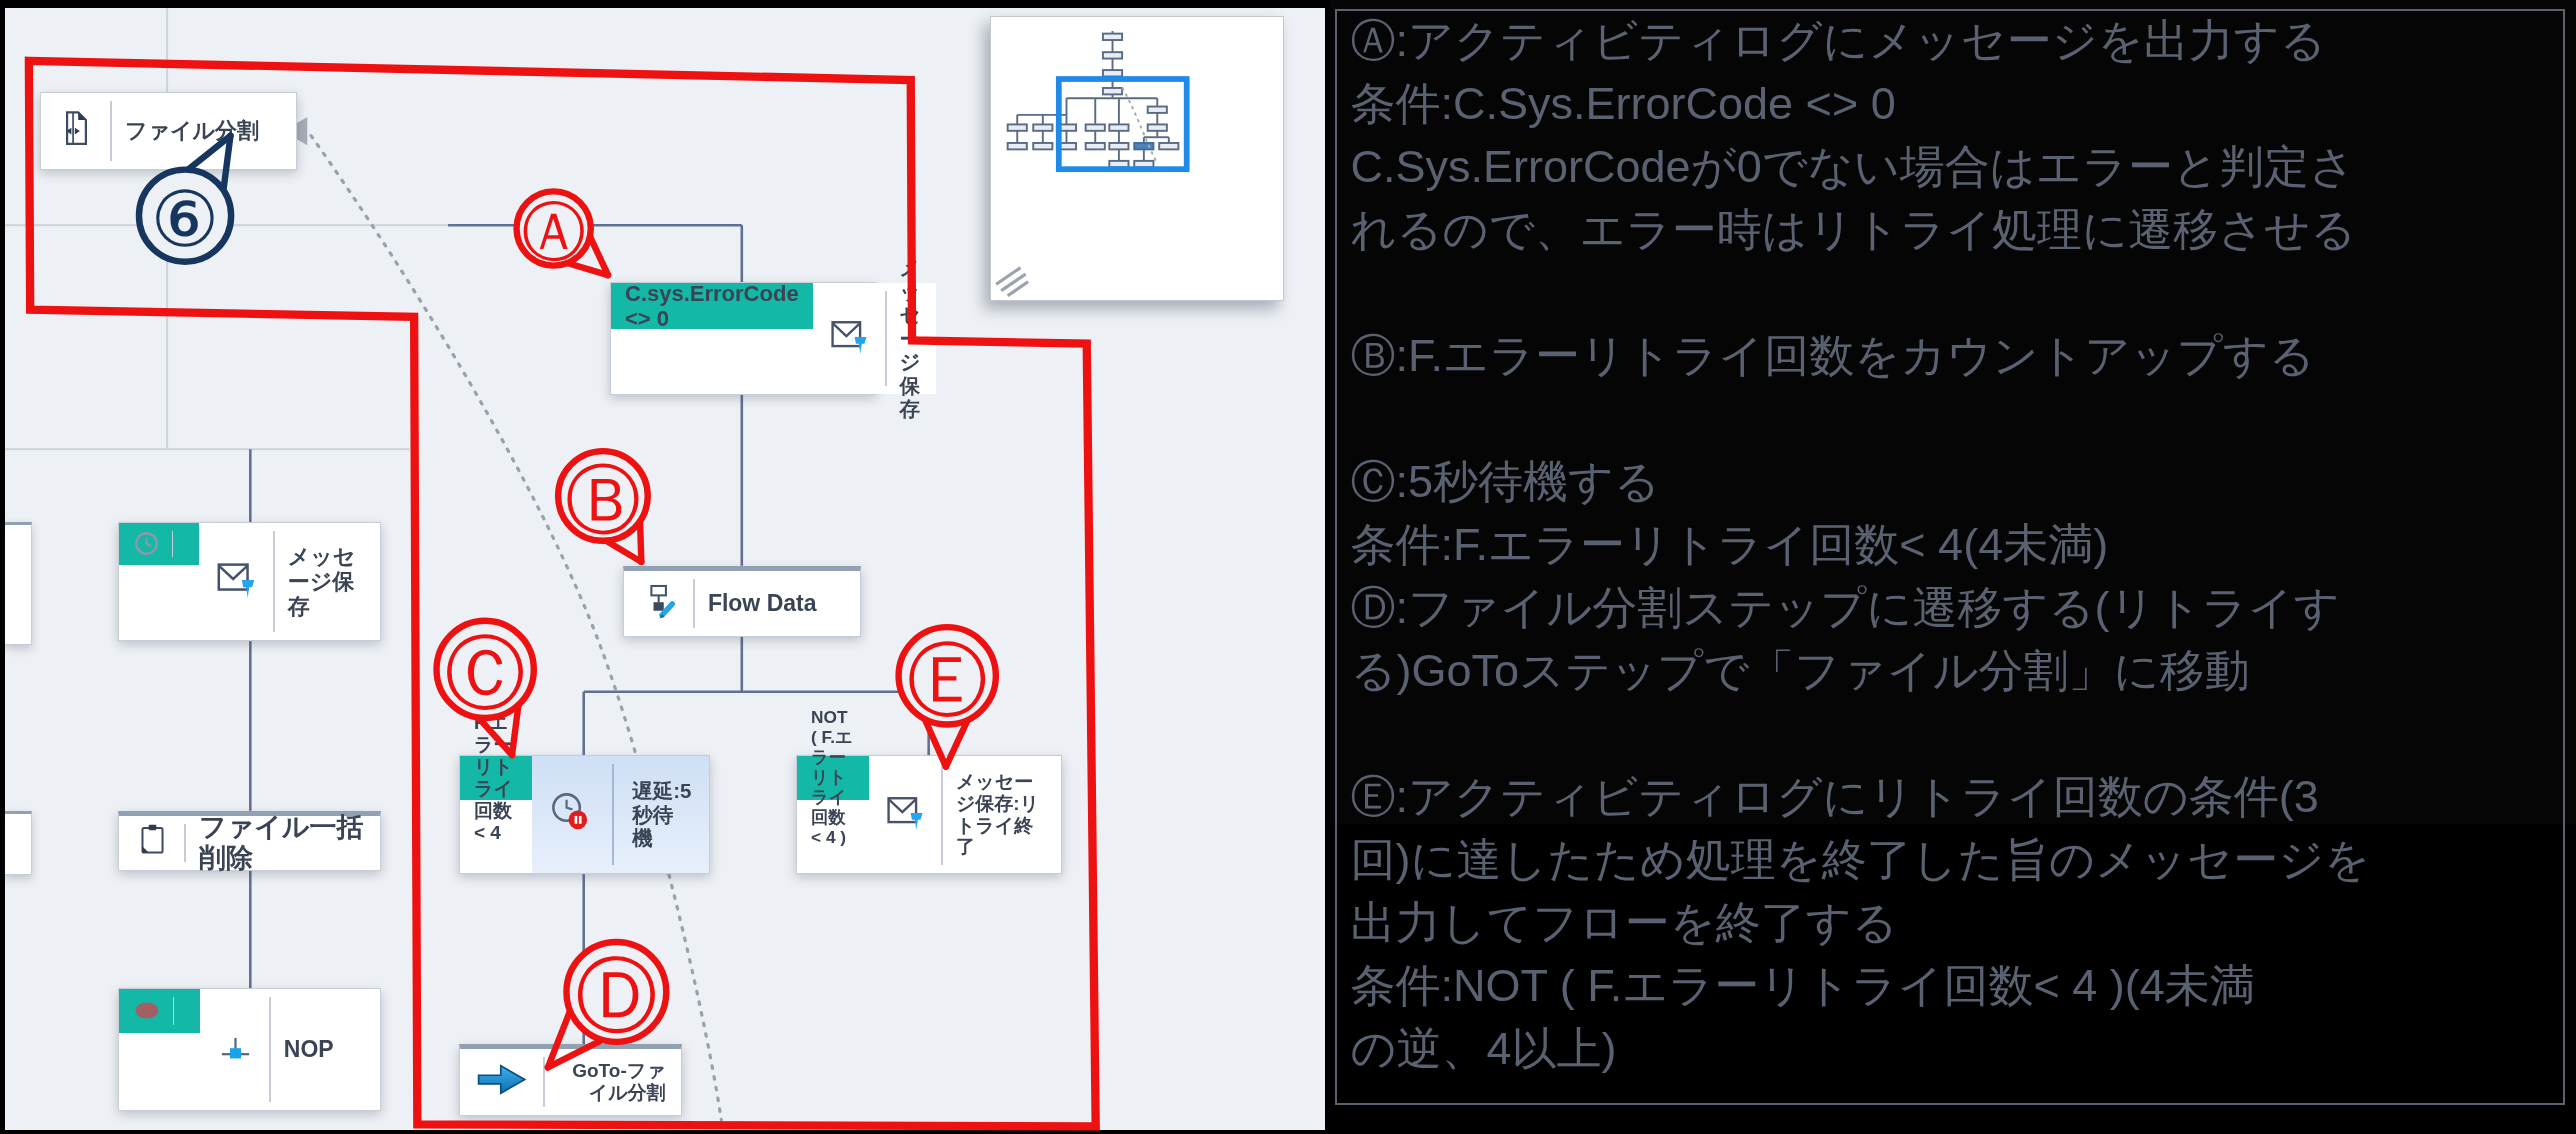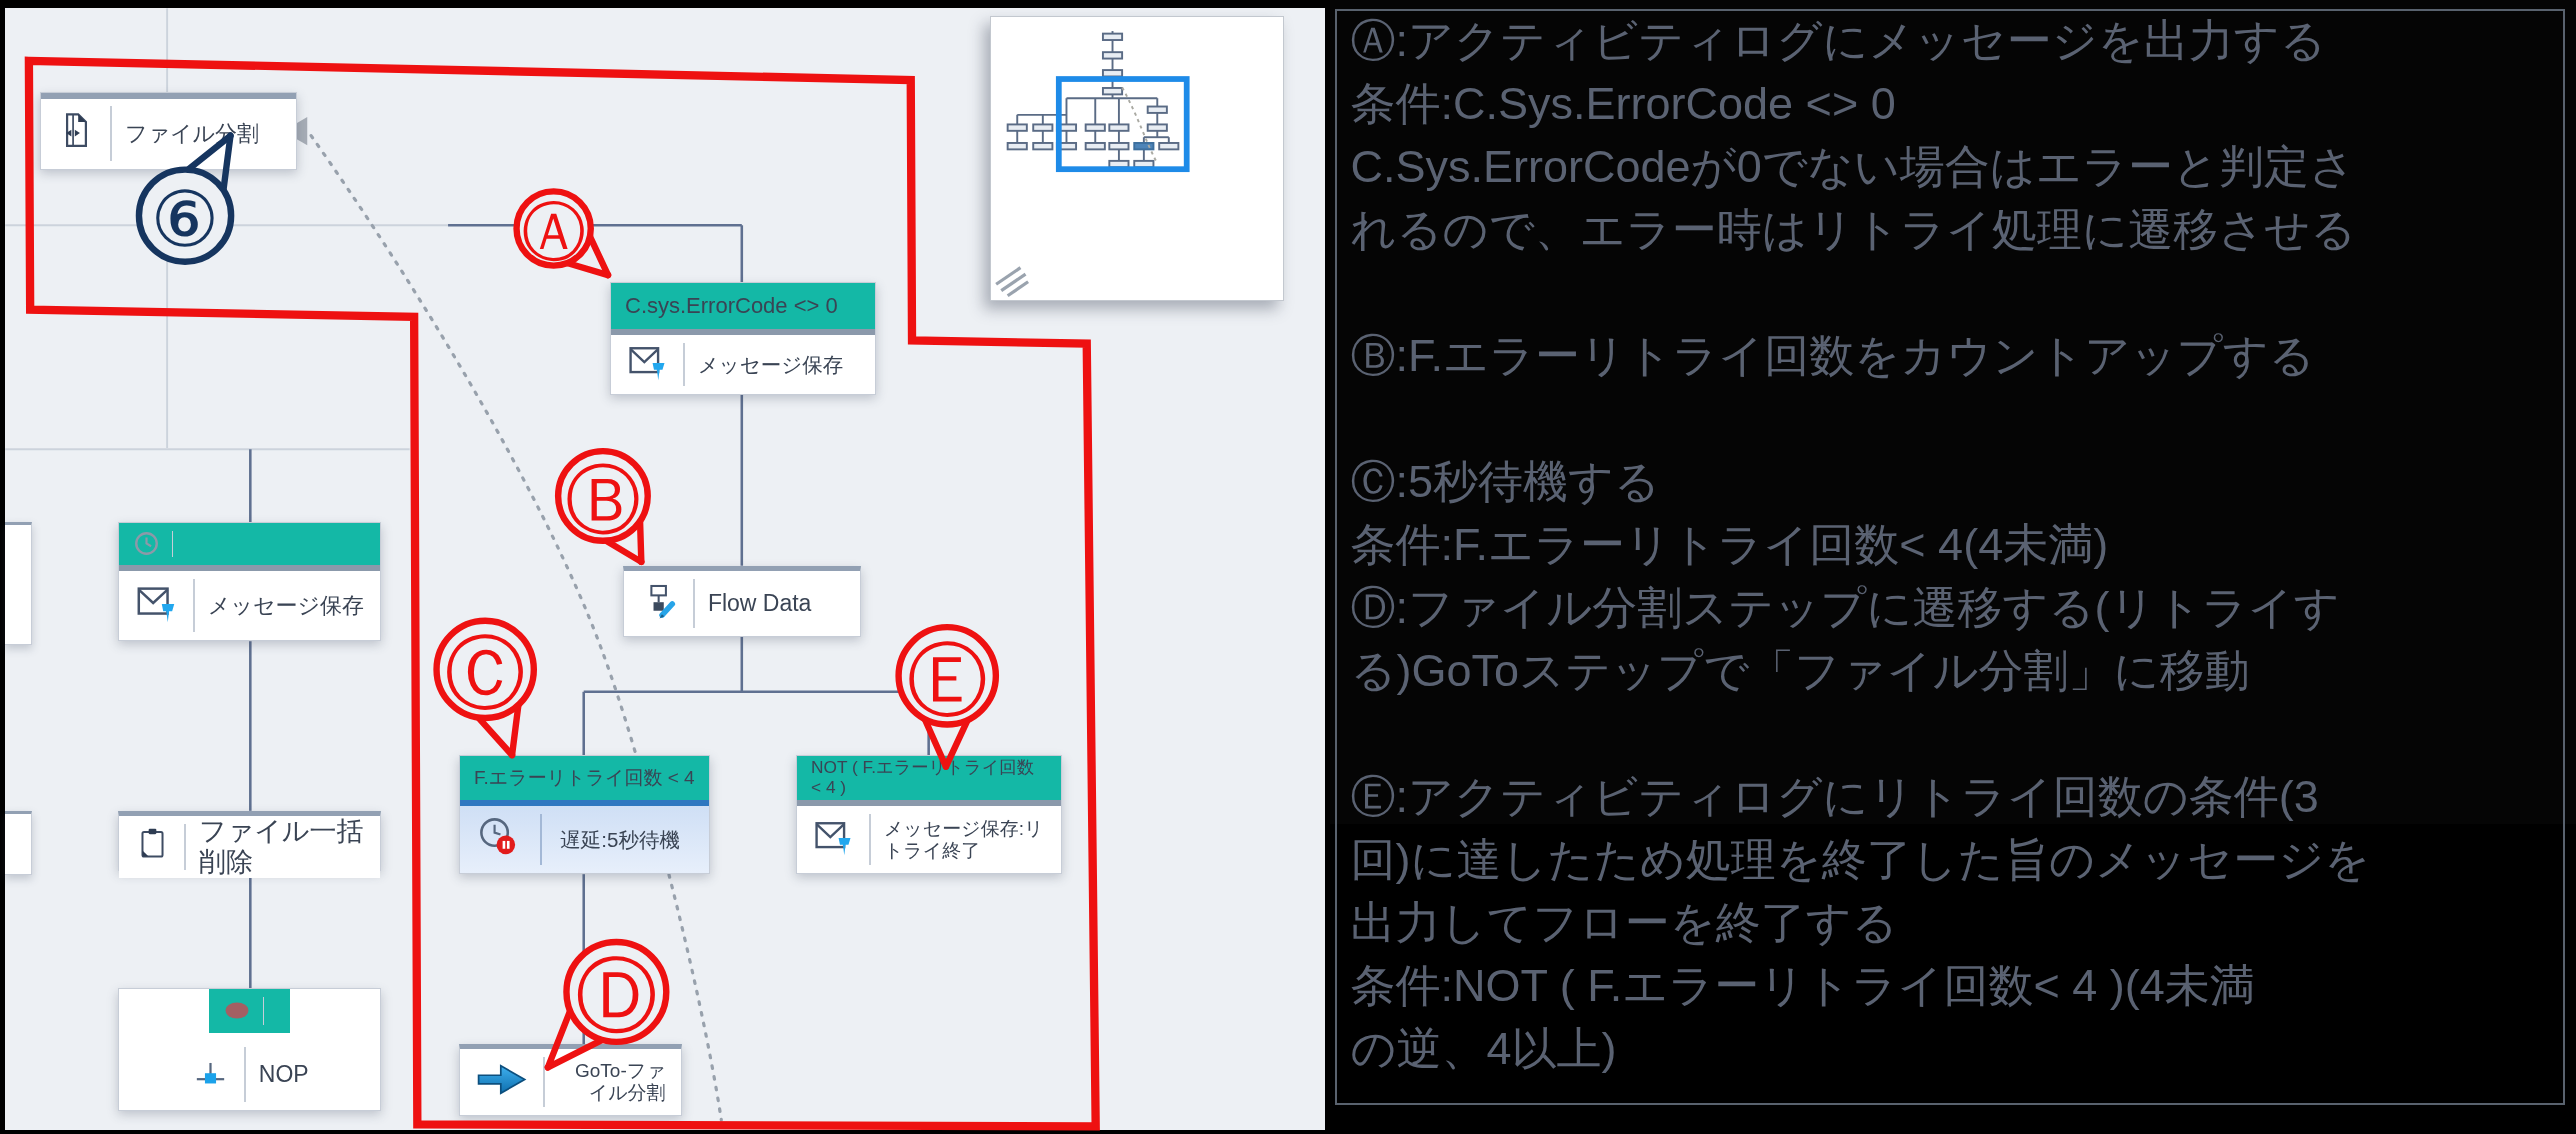--- a/index.html
+++ b/index.html
@@ -5,21 +5,21 @@
   html,body{margin:0;padding:0;background:#000;width:2576px;height:1134px;overflow:hidden;
     font-family:"Liberation Sans",sans-serif;}
   #app{position:relative;width:2576px;height:1134px;background:#000;}
   
   #flow-bg{position:absolute;left:5.1px;top:8.3px;width:1320px;height:1122px;background:#edf0f4;}
   svg.layer{position:absolute;left:0;top:0;pointer-events:none;}
   #links-svg{z-index:2;}
   #annot-svg{z-index:6;}
   
   .node{position:absolute;z-index:3;background:#fff;border:1.3px solid #c7cdd7;
-    box-shadow:0 3.8px 10.2px rgba(60,72,95,.28);box-sizing:border-box;display:flex;flex-direction:column;}
+    box-shadow:0 3.8px 10.2px rgba(60,72,95,.28);box-sizing:border-box;display:flex;flex-direction:row;font-weight:bold;}
   .node .topbar{height:5.8px;background:#92a0b3;flex:0 0 auto;}
   .node .hdr{background:#14b8a6;display:flex;align-items:center;gap:11.5px;padding:0 14px;
     color:#3a4454;flex:1 1 auto;}
   .node .divider{height:6.4px;background:#8b99ab;flex:0 0 auto;}
   .node.selected .divider{background:#2e77c0;}
   .node .body{background:#fff;display:flex;align-items:center;gap:12.8px;padding:0 15.4px;
     color:#3a4454;flex:1 1 auto;}
   .node.selected .body{background:linear-gradient(#cfdff5,#e7effb);}
   .vsep{width:1.9px;background:#c6cdd7;align-self:stretch;margin:7.7px 0;flex:0 0 auto;}
   .node.selected .vsep{background:#a3b8d6;}
@@ -120,21 +120,21 @@
           <rect x="11" y="9" width="26" height="32" rx="2" fill="#fff" stroke="#3e4c63" stroke-width="2.6"></rect>
           <rect x="19" y="5" width="10" height="7" rx="1.5" fill="#2e3c52"></rect>
           <path d="M11 33 l8 8 h-8 z" fill="#2e3c52"></path>
         </svg>
       </span>
       <div class="vsep"></div>
       <span class="lbl">ファイル一括削除</span>
     </div>
   </div>
 
-  <div class="node" style="left:118px;top:988px;width:263px;height:123px;align-items:center;">
+  <div class="node" style="left:118px;top:988px;width:263px;height:123px;">
     <div class="hdr" style="height:44px;flex:0 0 44px;">
       <span>
         <svg width="28" height="19" viewBox="0 0 22 15">
             <ellipse cx="11" cy="7.5" rx="9" ry="6.3" fill="#a35f63"></ellipse>
           </svg>
       </span>
       <div class="vsep"></div>
       <span class="lbl"></span>
     </div>
     <div class="divider"></div>

